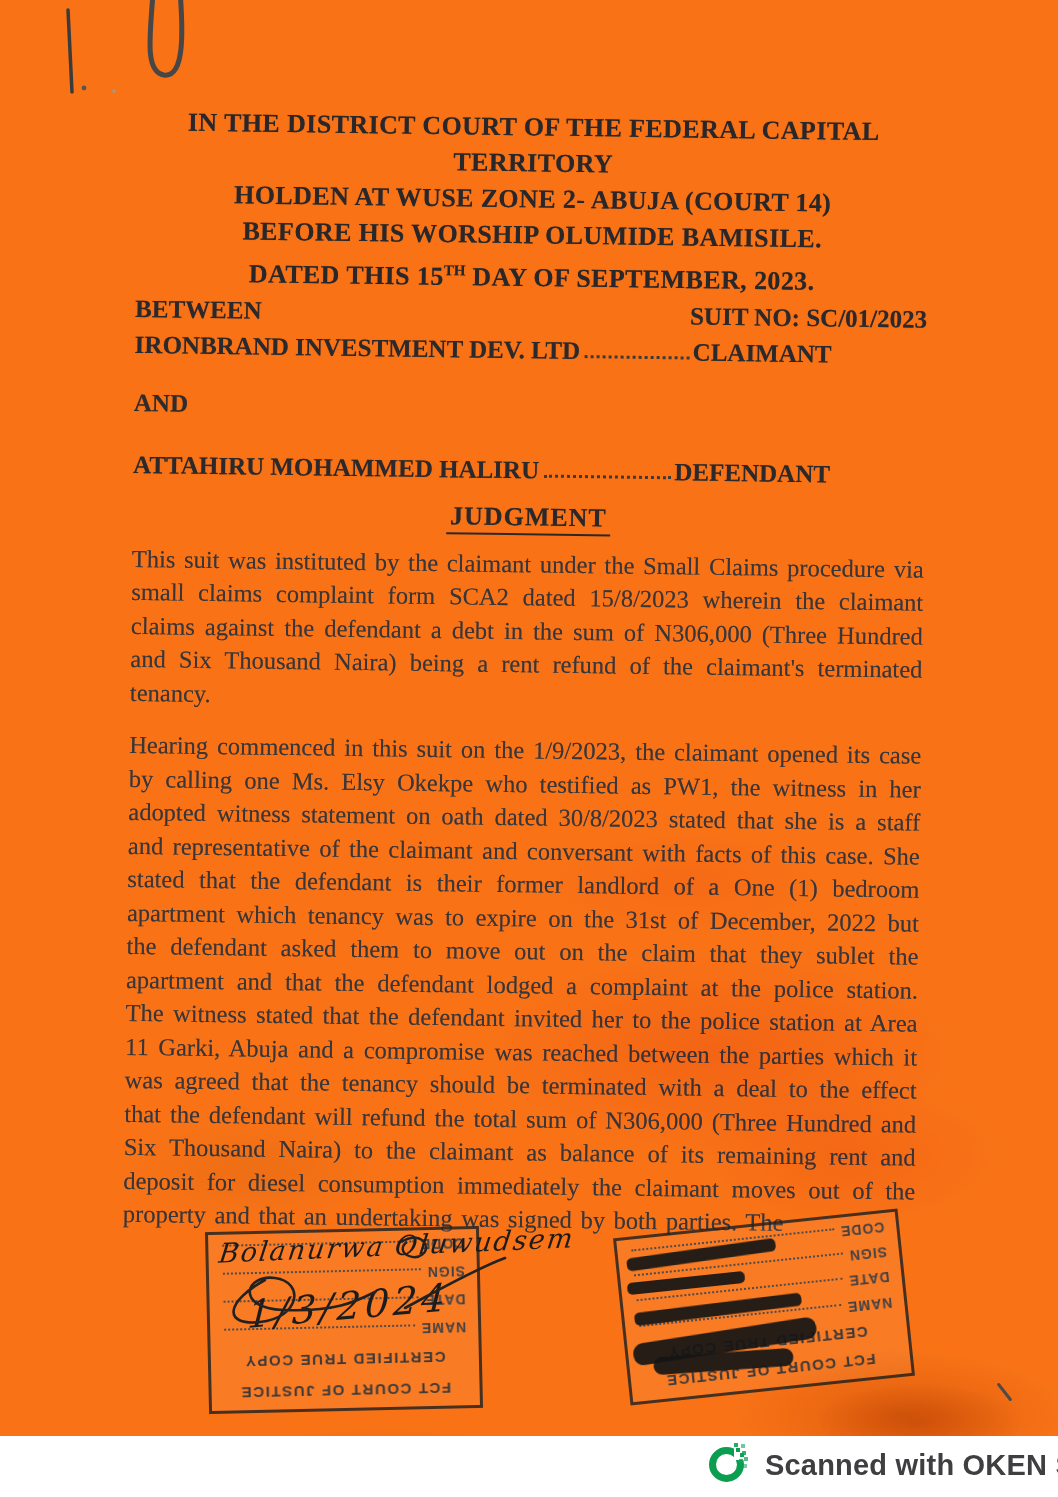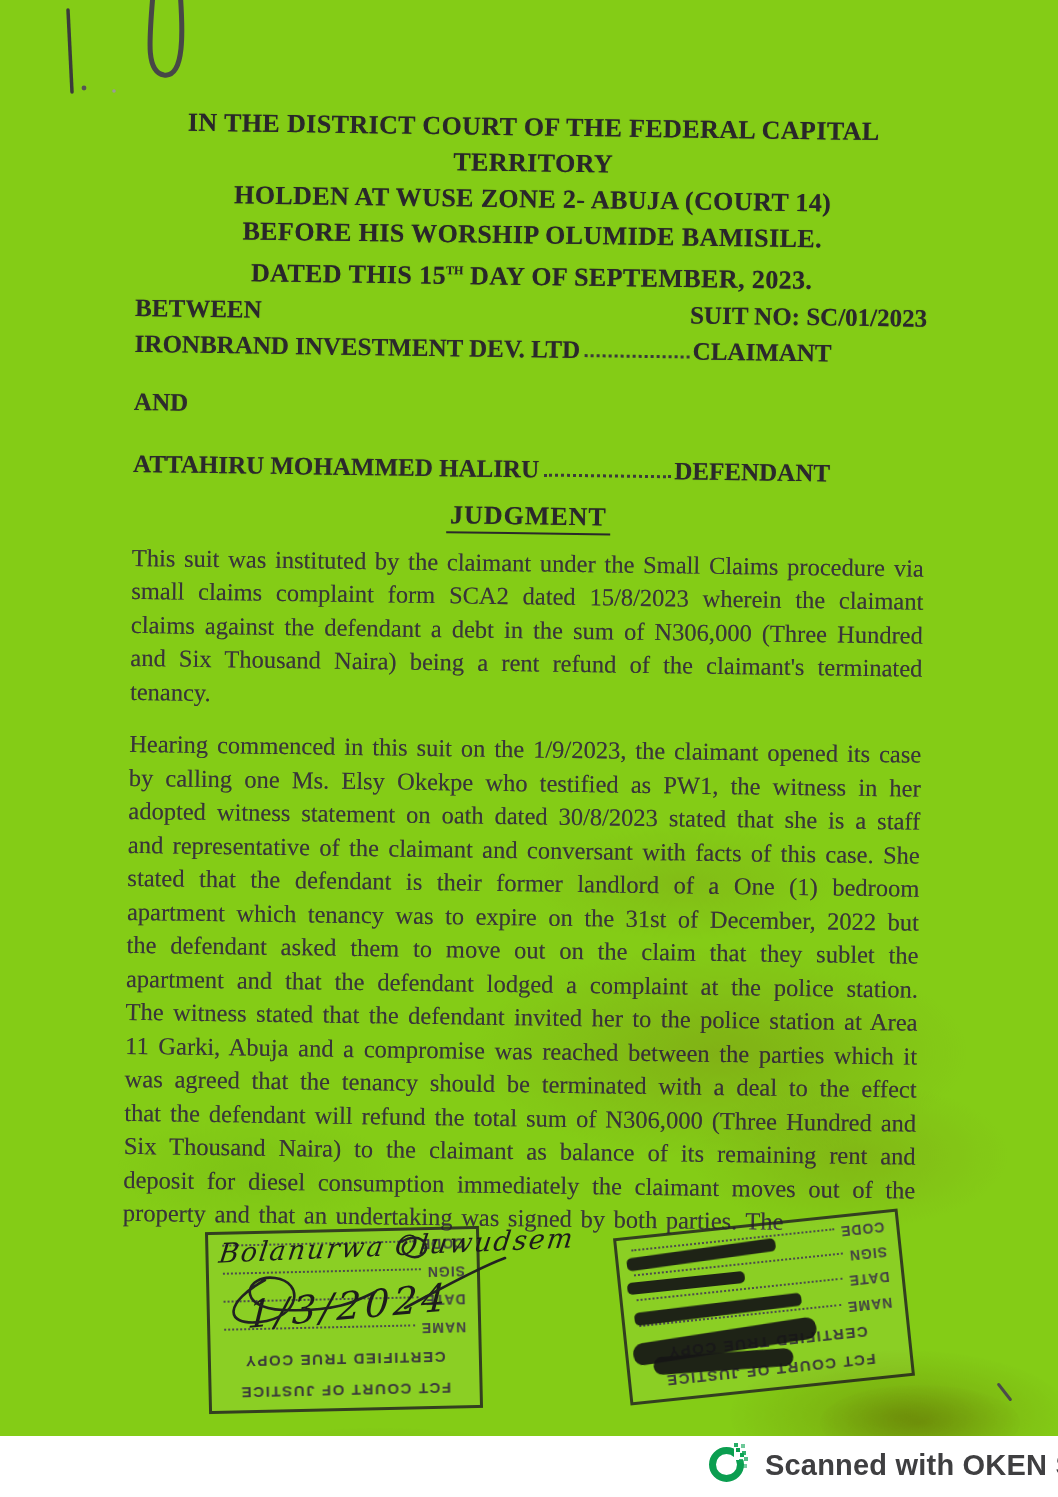--- a/index.html
+++ b/index.html
@@ -1,34 +1,34 @@
 <!DOCTYPE html>
 <html><head>
 <meta charset="utf-8">
 <style>
   html,body{margin:0;padding:0;background:#e9e9e9;}
   .page{
     position:relative;
     width:1058px;height:1497px;
-    background:#84cc16;
+    background:#f97316;
     overflow:hidden;
     font-family:"Liberation Serif", serif;
   }
   
   .doc{
     position:absolute;left:138px;top:104px;width:792px;
     transform:rotate(0.78deg);transform-origin:0 0;
     color:#2e2c2d;
   }
   .hdr{
     text-align:center;font-weight:700;font-size:26px;line-height:36px;
     color:#29272a;letter-spacing:.4px;
     text-shadow:0 0 .7px rgba(40,40,40,.55);
   }
-  .hdr .sup{font-size:12px;vertical-align:super;letter-spacing:0;}
+  .hdr .sup{font-size:15px;vertical-align:super;letter-spacing:0;}
   .row-between{
     display:flex;justify-content:space-between;align-items:baseline;
     font-weight:700;font-size:25px;margin-top:4px;color:#2b292c;
     text-shadow:0 0 .7px rgba(40,40,40,.5);
   }
   .party-row{
     display:flex;align-items:flex-end;width:88%;
     font-weight:700;font-size:25px;color:#2b292c;
     text-shadow:0 0 .7px rgba(40,40,40,.5);
   }

